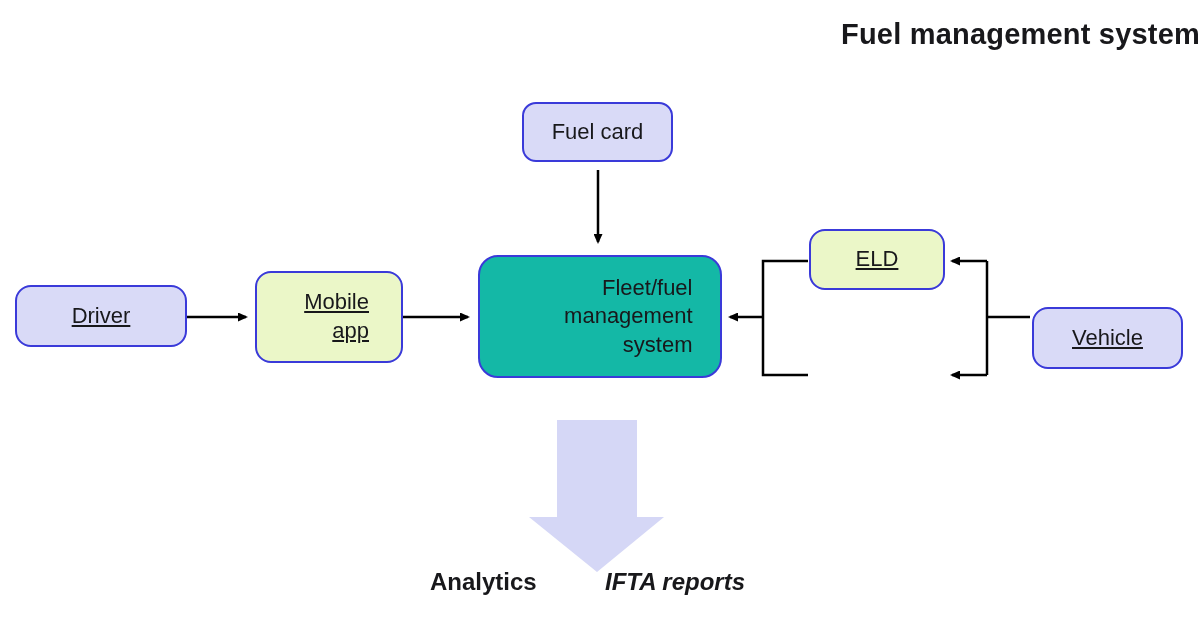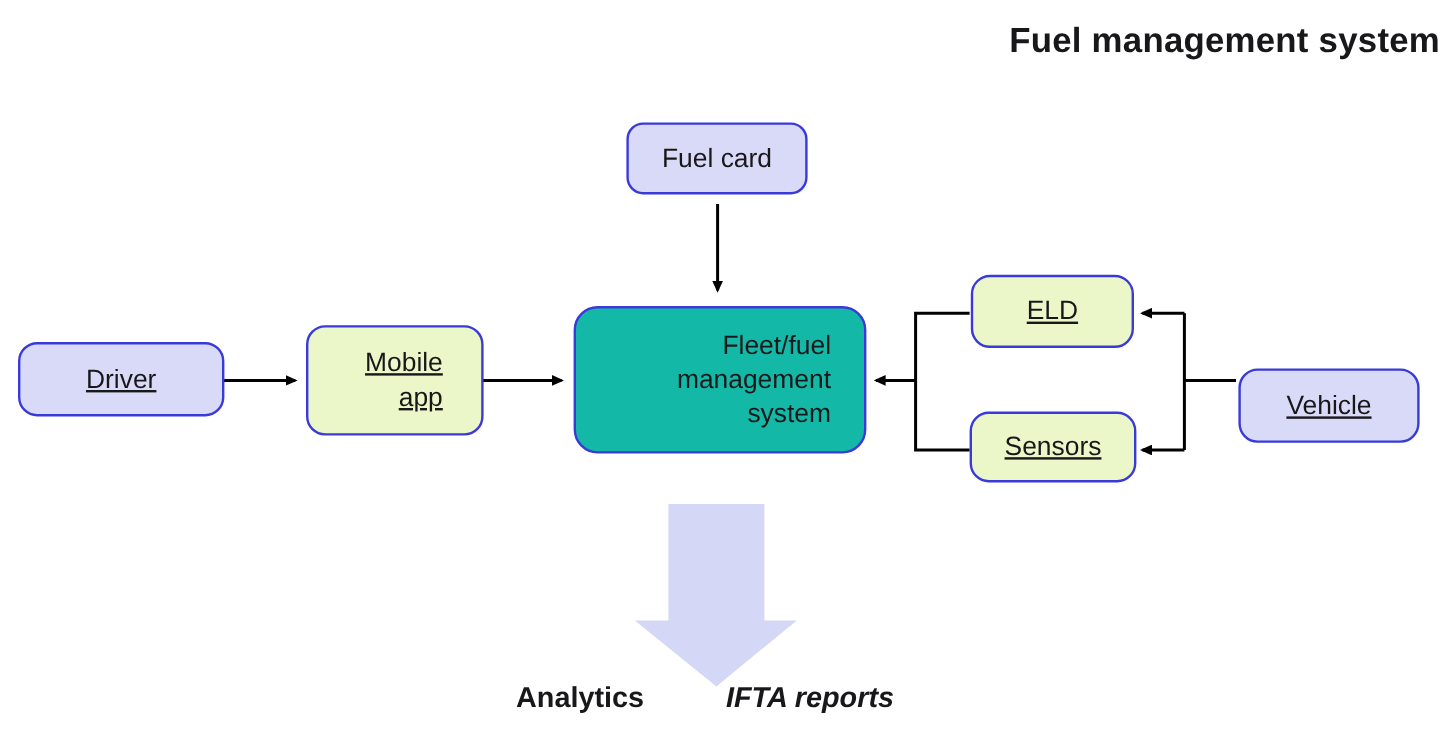--- a/index.html
+++ b/index.html
@@ -93,23 +93,20 @@
   </div>
 
   <div class="node cyan r20" style="left:478px;top:255px;width:244px;height:123px;">
     <span class="label" style="max-width:185px;">Fleet/fuel management system</span>
   </div>
 
   <div class="node green r16" style="left:809px;top:229px;width:136px;height:61px;">
     <span class="label">ELD</span>
   </div>
 
-  <div class="node green r16" style="left:808px;top:343px;width:139px;height:59px;">
-    <span class="label">Sensors</span>
-  </div>
 
   <div class="node lavender r16" style="left:1032px;top:285px;width:151px;height:62px;margin-top:22px;">
     <span class="label">Vehicle</span>
   </div>
 
   <div class="output-label" style="left:430px;top:568px;">Analytics</div>
 
   <div class="output-label" style="left:605px;top:568px;font-style:italic;">IFTA reports</div>
 
 </div>

